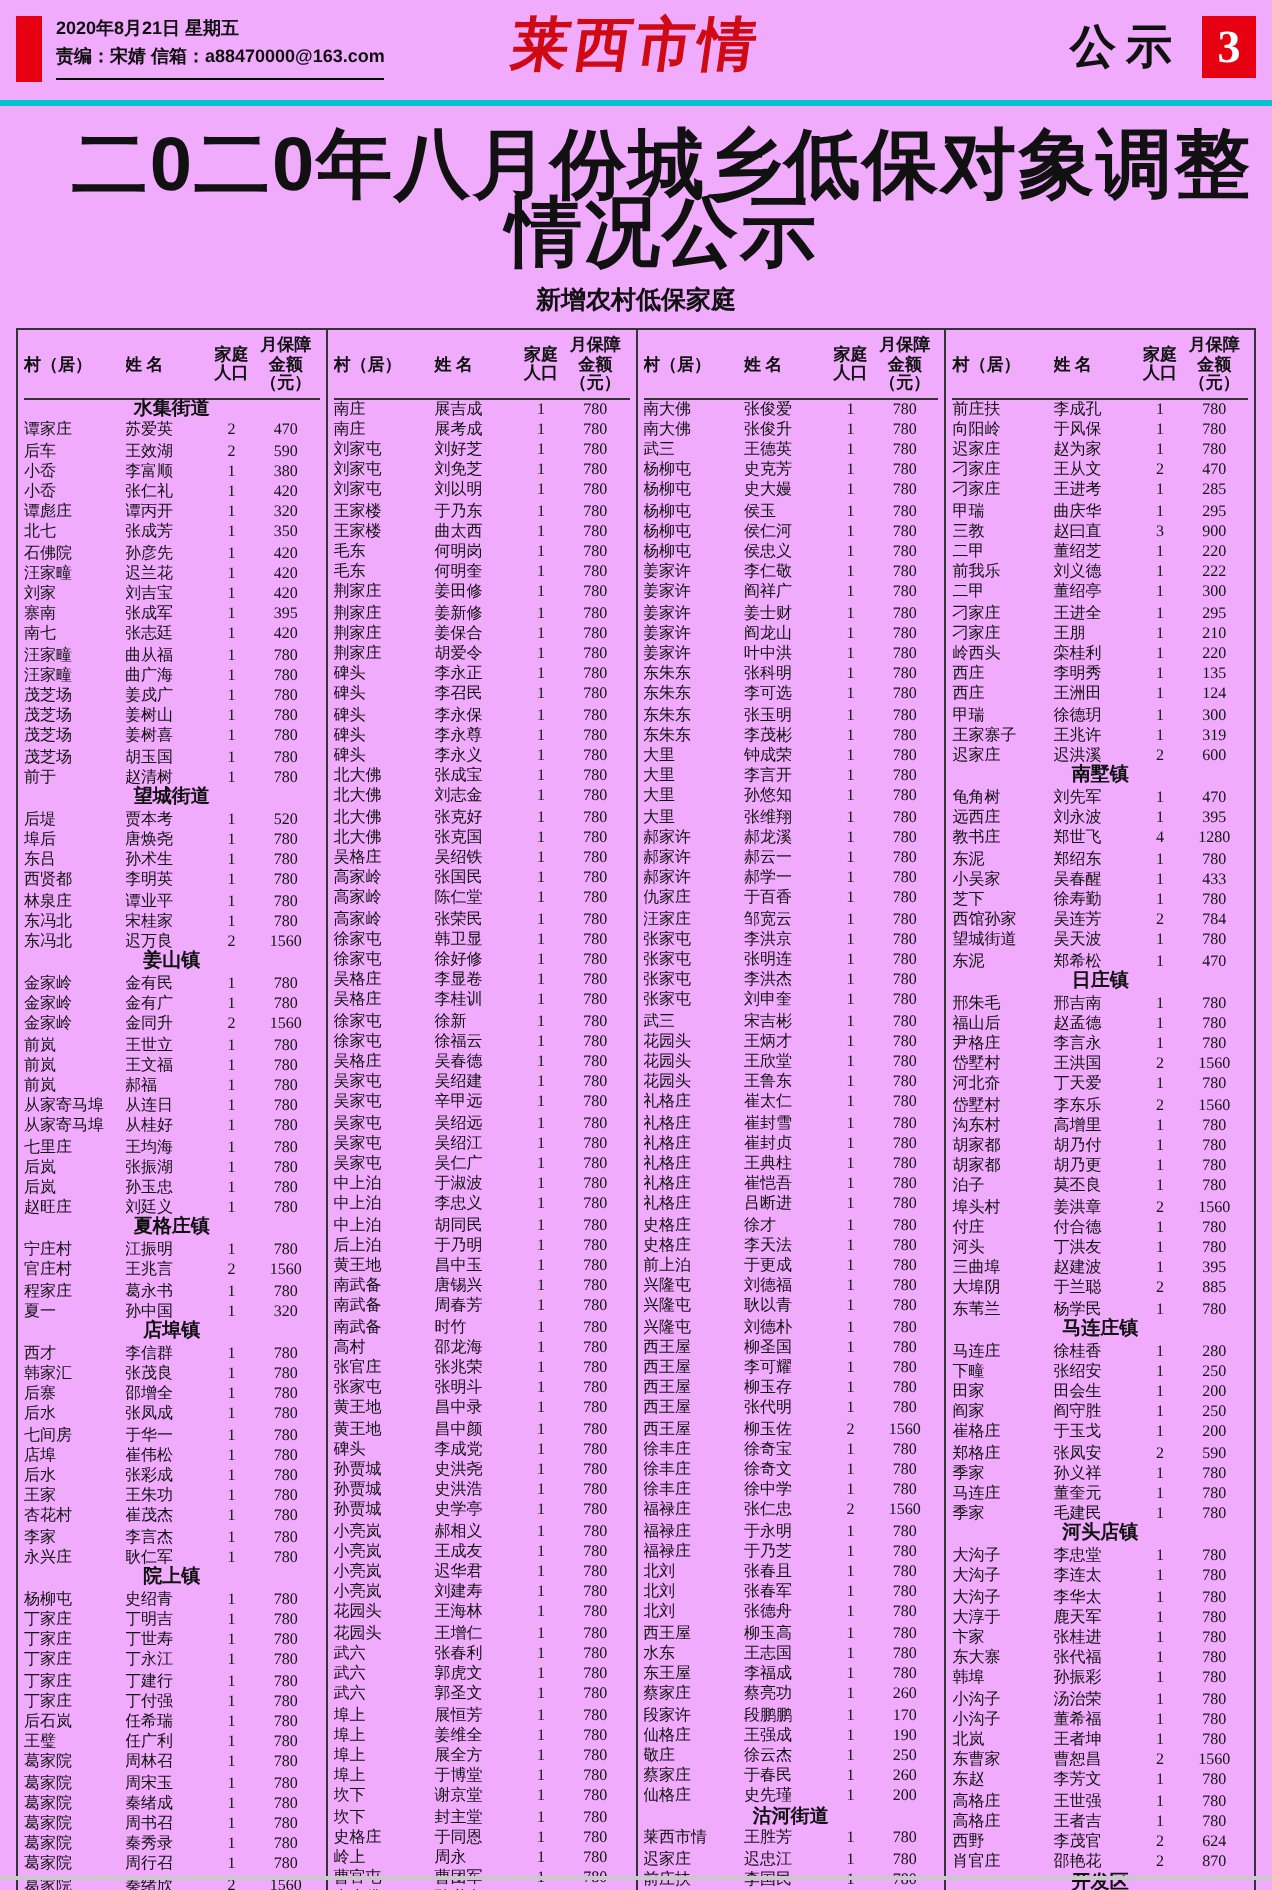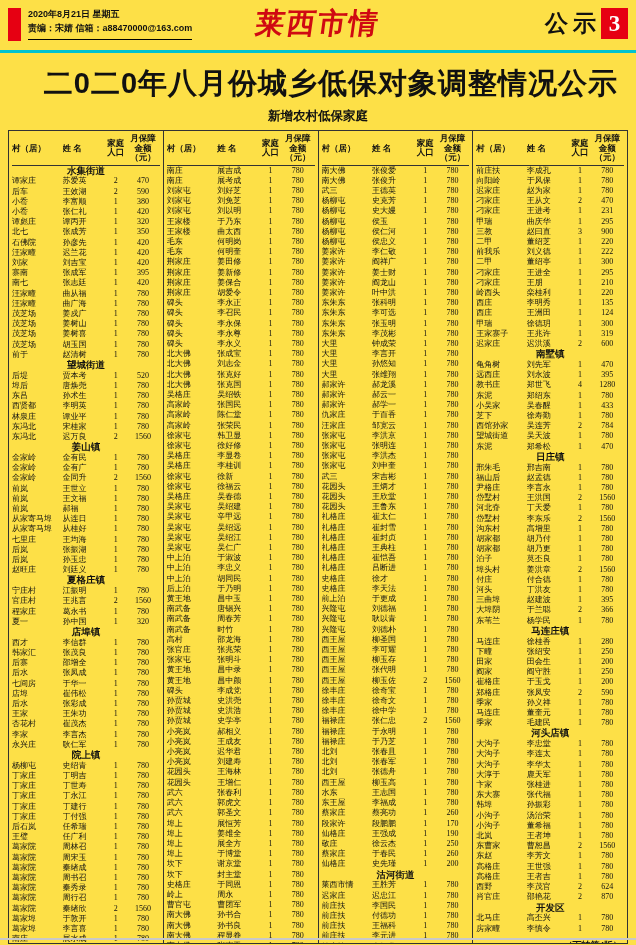--- a/index.html
+++ b/index.html
@@ -1,33 +1,33 @@
 <!DOCTYPE html>
 <html><head>
 <meta charset="utf-8">
 <style>
   html,body{margin:0;padding:0;background:#ffffff;}
-  .page{position:relative;width:636px;height:945px;background:#fde047;overflow:hidden;
+  .page{position:relative;width:636px;height:945px;background:#f0abfc;overflow:hidden;
         font-family:"Liberation Serif",serif;color:#111;}
   
   .masthead{position:relative;height:42px;padding-top:6px;}
   .mast-left{position:absolute;left:8px;top:8px;display:flex;align-items:flex-start;}
   .red-bar{width:13px;height:33px;background:#e60012;margin-right:7px;}
   .dateblock{font-family:"Liberation Sans",sans-serif;font-size:9px;font-weight:bold;
              line-height:1.55;border-bottom:1.5px solid #000;padding-bottom:3px;white-space:nowrap;}
   .logo{position:absolute;left:0;right:0;top:8px;text-align:center;font-size:29px;line-height:30px;
         font-weight:bold;color:#cf0a12;transform:skewX(-8deg);letter-spacing:2px;}
-  .mast-right{position:absolute;right:8px;top:8px;display:flex;align-items:center;}
+  .mast-right{position:absolute;right:8px;top:8px;display:flex;align-items:center;gap:10px;}
   .gongshi{font-family:"Liberation Sans",sans-serif;font-size:23px;font-weight:900;letter-spacing:5px;}
   .pagenum{width:27px;height:31px;background:#e60012;color:#fff;font-size:23px;font-weight:bold;
            display:flex;align-items:center;justify-content:center;font-family:"Liberation Serif",serif;}
   .cyan-rule{height:3px;background:#00c3d0;margin-top:2px;}
   
   .headline{text-align:center;font-family:"Liberation Sans",sans-serif;font-weight:900;
-            font-size:29px;line-height:34px;margin-top:13px;letter-spacing:1px;padding-left:26px;}
+            font-size:38px;line-height:34px;margin-top:13px;letter-spacing:1px;padding-left:26px;}
   .subtitle{text-align:center;font-family:Liberation Serif, serif;font-weight:bold;
             font-size:12.5px;margin-top:8px;}
   
   .ptable{display:flex;margin:5px 8px 0 8px;border:1px solid #333;height:812px;overflow:hidden;}
   .tcol{flex:1;display:flex;flex-direction:column;padding:0 3px;min-width:0;overflow:hidden;}
   .tcol + .tcol{border-left:1px solid #333;}
   .thead{display:flex;align-items:center;border-bottom:1px solid #333;padding:3px 0 2px;
          font-weight:bold;font-size:8.5px;line-height:9.5px;}
   .thead .h2{}
   .c-v{flex:1.35;overflow:hidden;text-align:left;}
@@ -1462,21 +1462,21 @@
         <div class="trow">
           <span class="c-v">刁家庄</span>
           <span class="c-n">王从文</span>
           <span class="c-p">2</span>
           <span class="c-a">470</span>
         </div>
         <div class="trow">
           <span class="c-v">刁家庄</span>
           <span class="c-n">王进考</span>
           <span class="c-p">1</span>
-          <span class="c-a">231</span>
+          <span class="c-a">285</span>
         </div>
         <div class="trow">
           <span class="c-v">甲瑞</span>
           <span class="c-n">曲庆华</span>
           <span class="c-p">1</span>
           <span class="c-a">295</span>
         </div>
         <div class="trow">
           <span class="c-v">三教</span>
           <span class="c-n">赵曰直</span>
@@ -1686,21 +1686,21 @@
         <div class="trow">
           <span class="c-v">三曲埠</span>
           <span class="c-n">赵建波</span>
           <span class="c-p">1</span>
           <span class="c-a">395</span>
         </div>
         <div class="trow">
           <span class="c-v">大埠阴</span>
           <span class="c-n">于兰聪</span>
           <span class="c-p">2</span>
-          <span class="c-a">366</span>
+          <span class="c-a">885</span>
         </div>
         <div class="trow">
           <span class="c-v">东苇兰</span>
           <span class="c-n">杨学民</span>
           <span class="c-p">1</span>
           <span class="c-a">780</span>
         </div>
         <div class="srow">马连庄镇</div>
         <div class="trow">
           <span class="c-v">马连庄</span>

